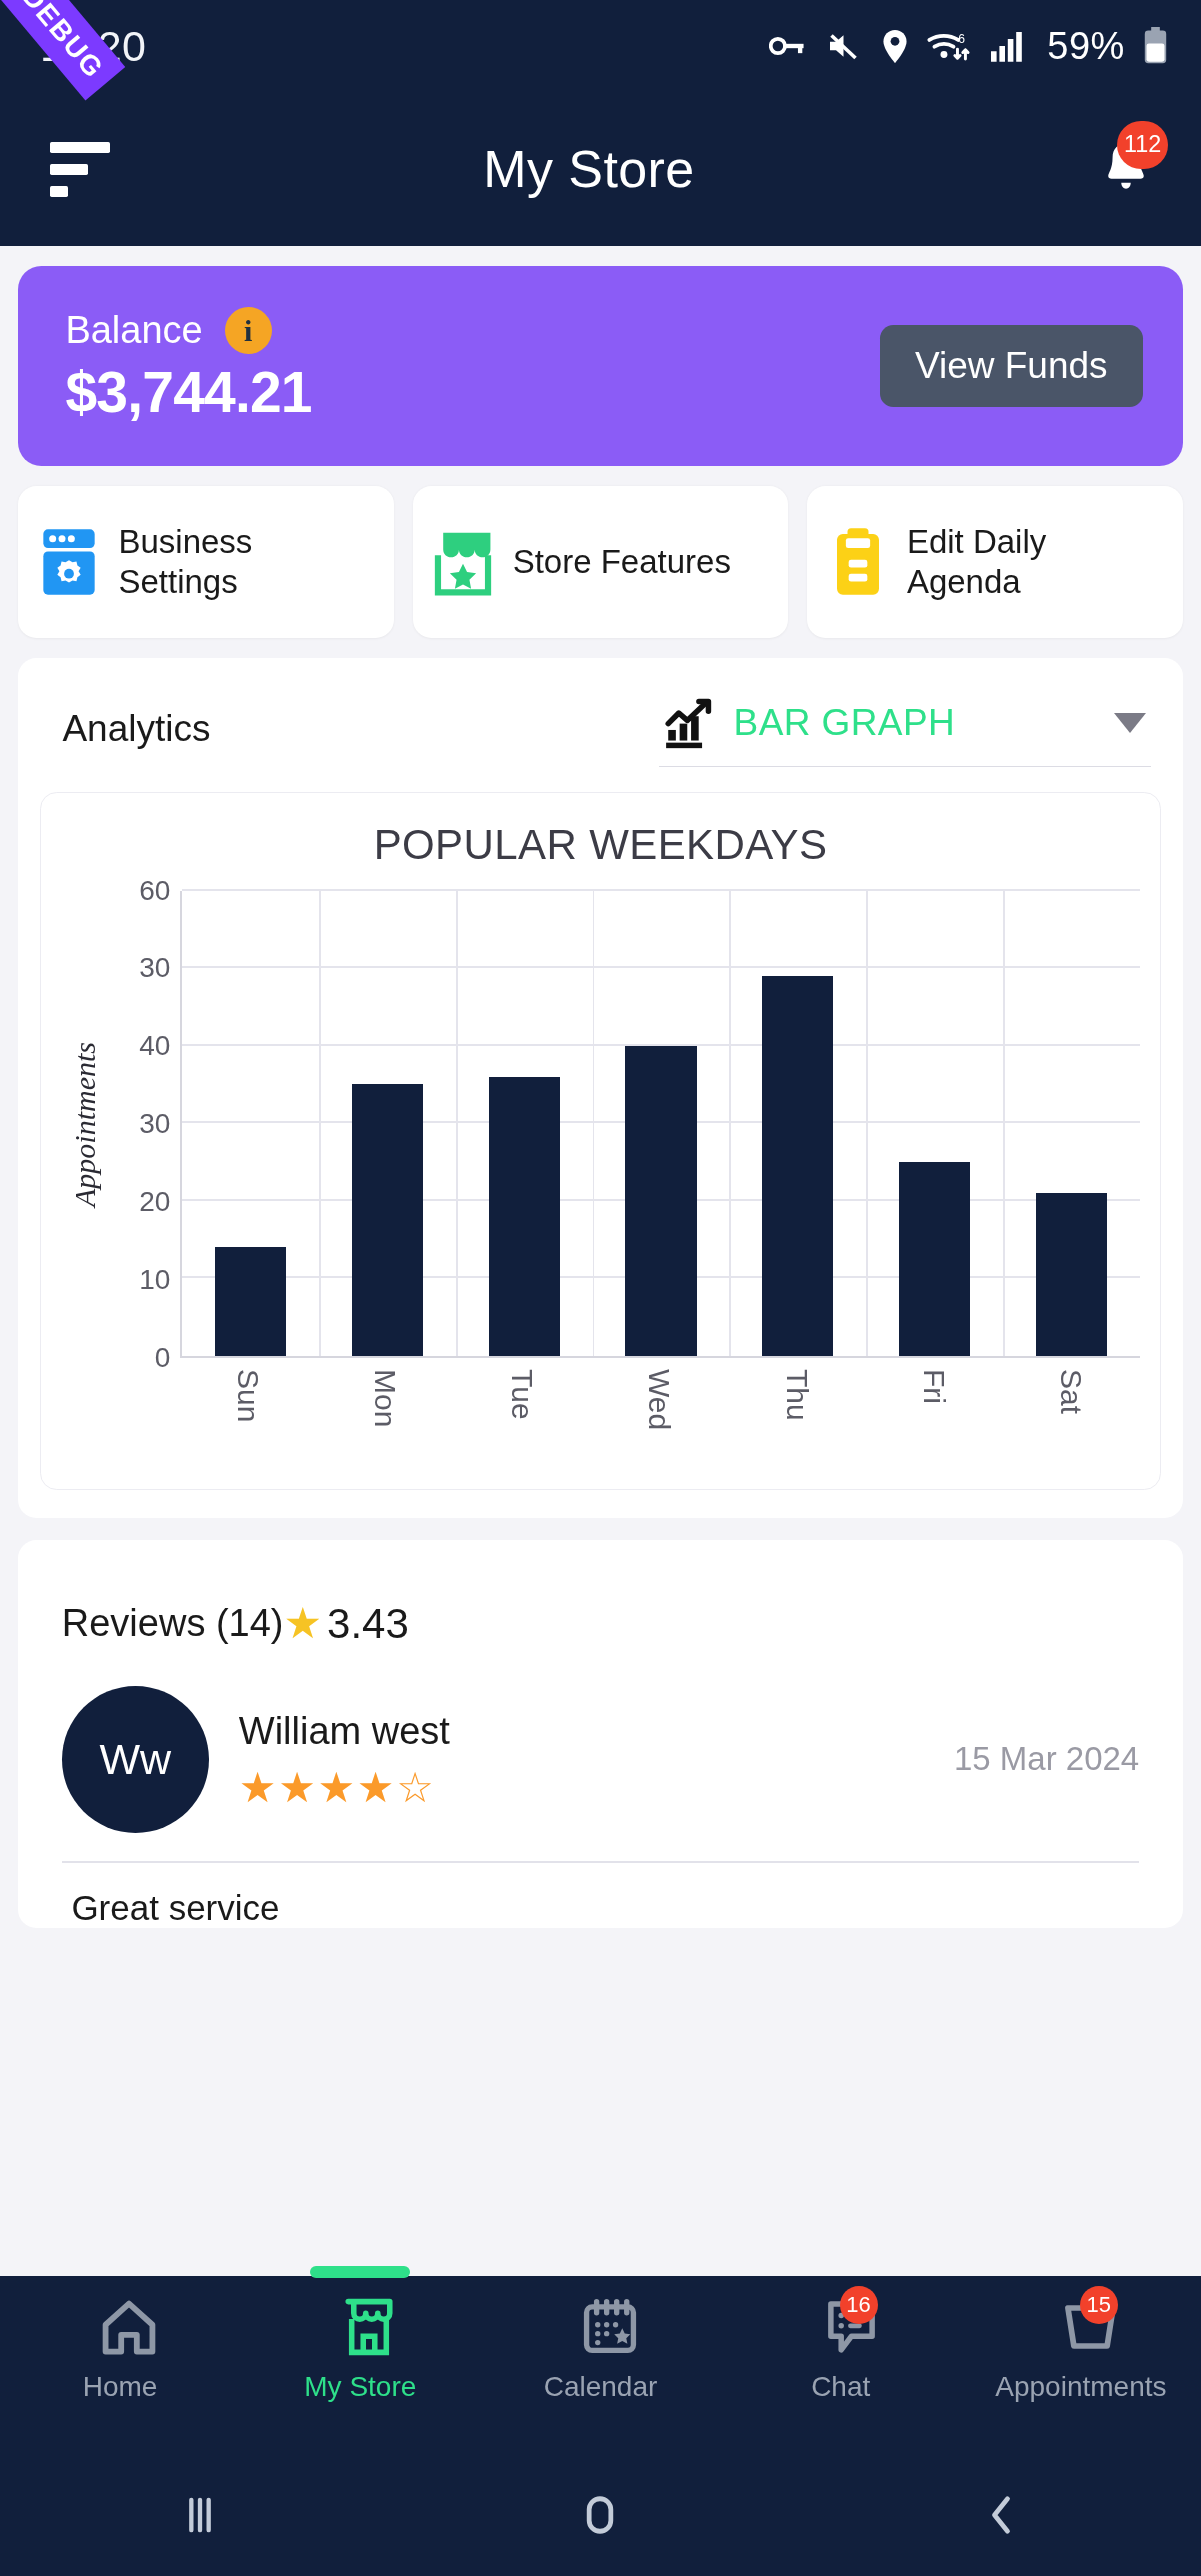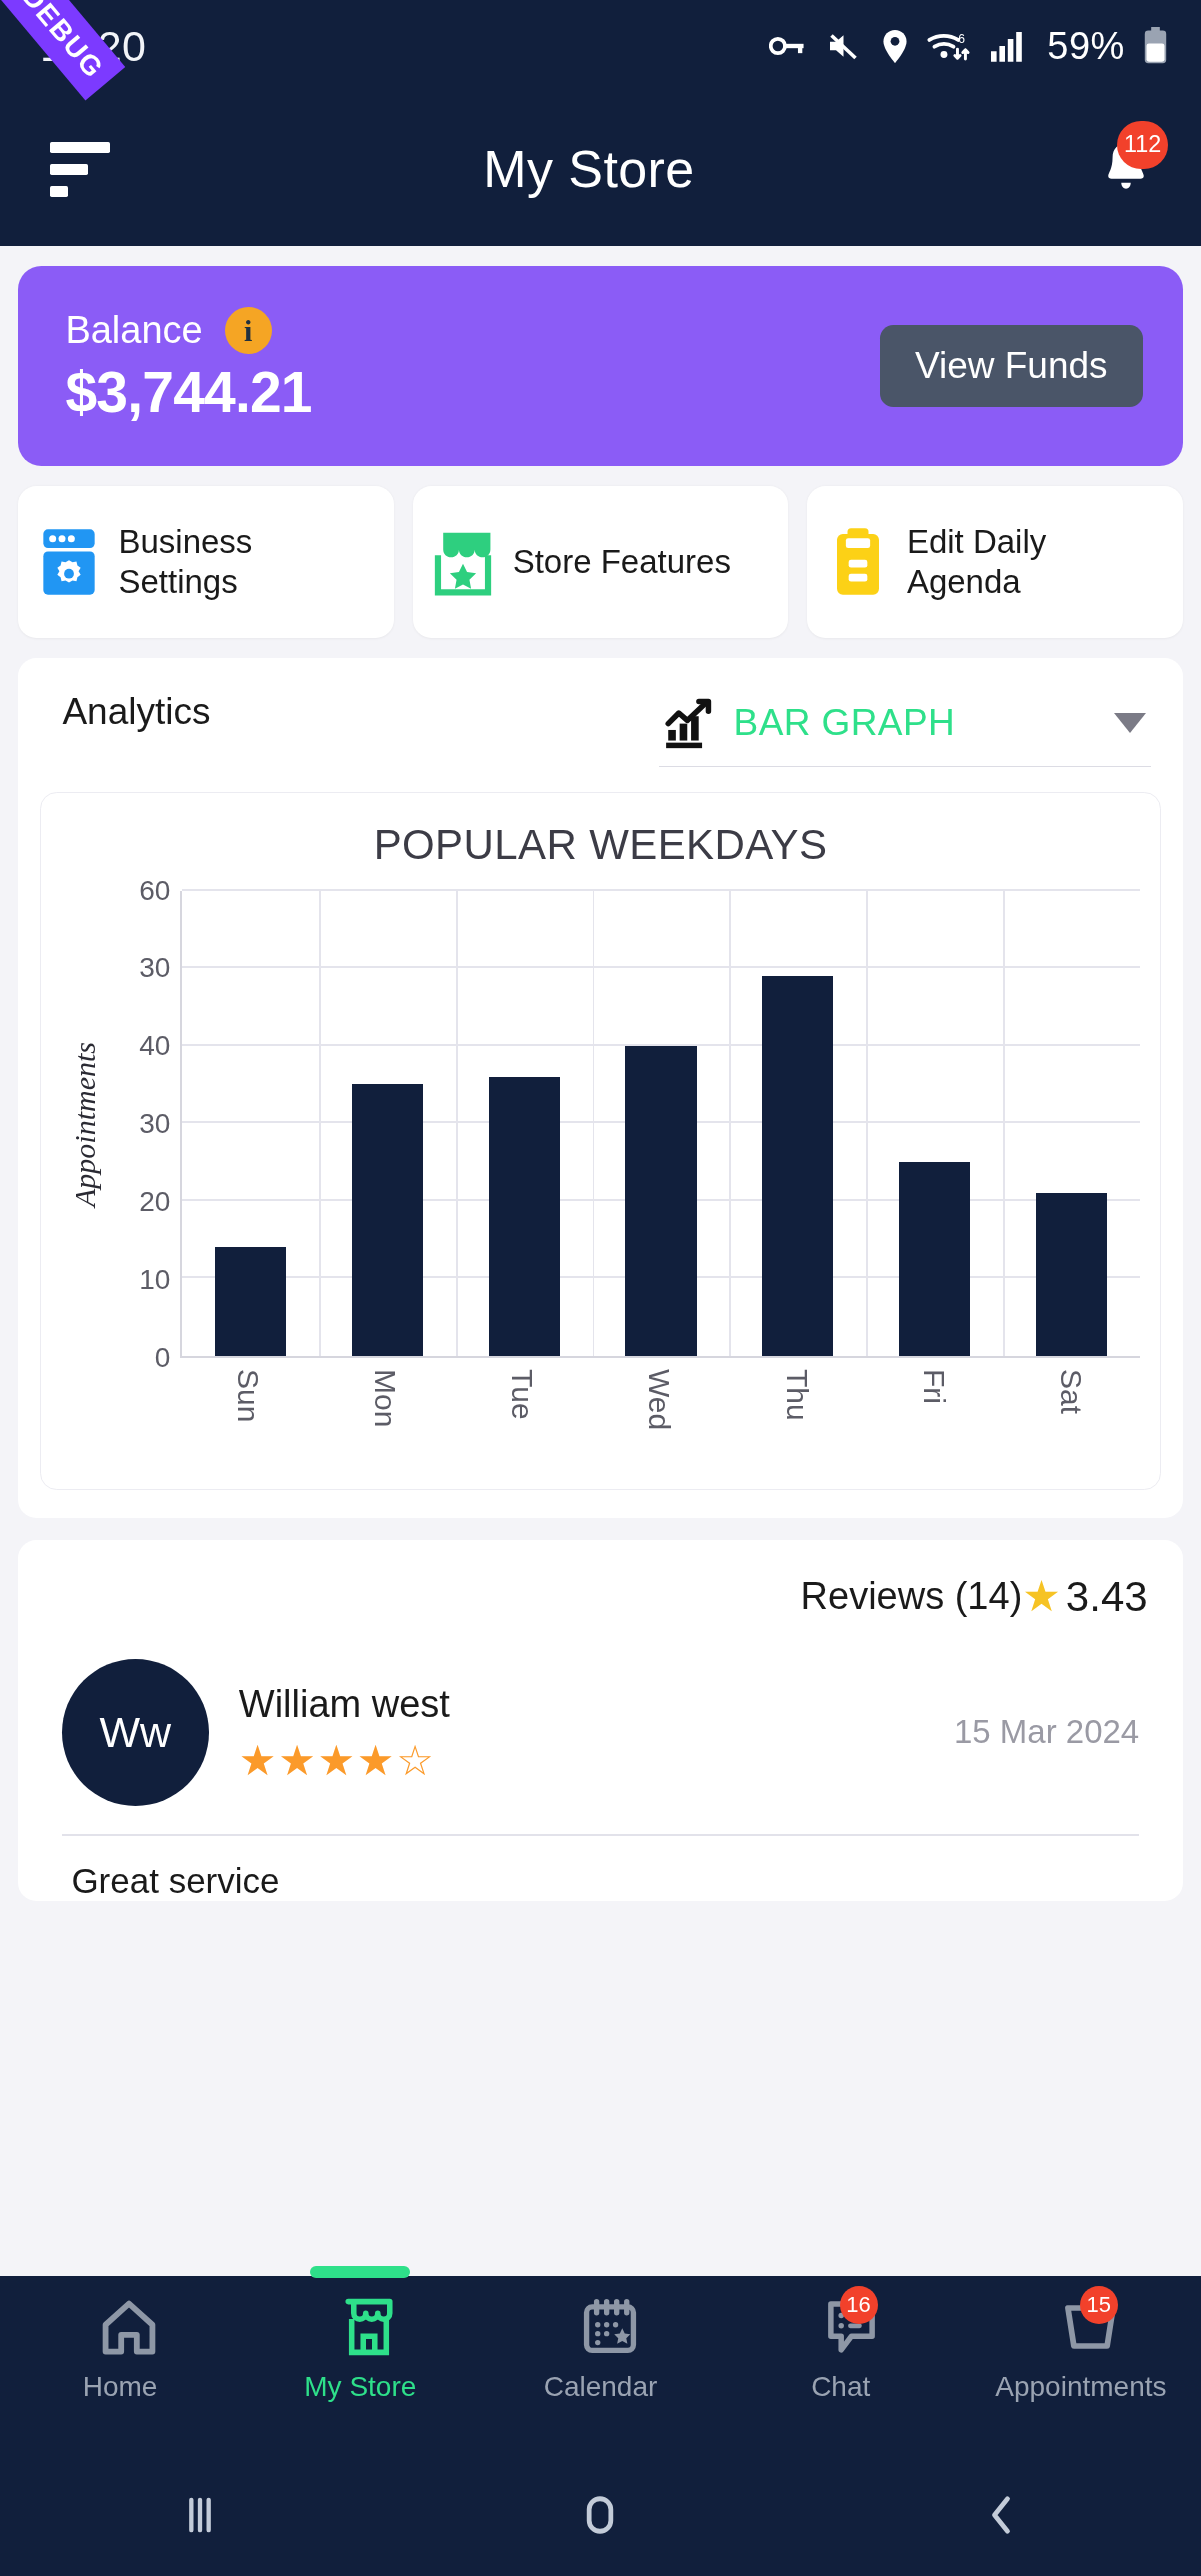--- a/index.html
+++ b/index.html
@@ -214,21 +214,21 @@
 
   
   .analytics-card {
     background: #ffffff;
     border-radius: 18.4px;
     margin-top: 20px;
     padding: 33px 22px 28px 22px;
   }
   .analytics-head {
     display: flex;
-    align-items: flex-start;
+    align-items: center;
     justify-content: space-between;
     padding: 0 10px 0 22px;
   }
   .analytics-title {
     font-size: 37px;
     color: #1a1a1a;
   }
   .graph-select {
     display: flex;
     align-items: center;
@@ -350,22 +350,23 @@
   .reviews-card {
     background: #ffffff;
     border-radius: 18.4px;
     margin-top: 22px;
     padding: 33px 25px 0 25px;
     min-height: 267px;
   }
   .reviews-head {
     display: flex;
     align-items: center;
-    justify-content: flex-end;
+    justify-content: flex-start;
     padding: 0 10px 0 18.4px;
+    margin-top: 27px;
   }
   .reviews-title { font-size: 38px; color: #1a1a1a; }
   .rating-wrap { display: flex; align-items: center; gap: 5px; }
   .rating-star { font-size: 43px; color: #f6c324; line-height: 1; }
   .rating-value { font-size: 42px; color: #1a1a1a; }
 
   .review-row {
     display: flex;
     align-items: center;
     gap: 30px;

